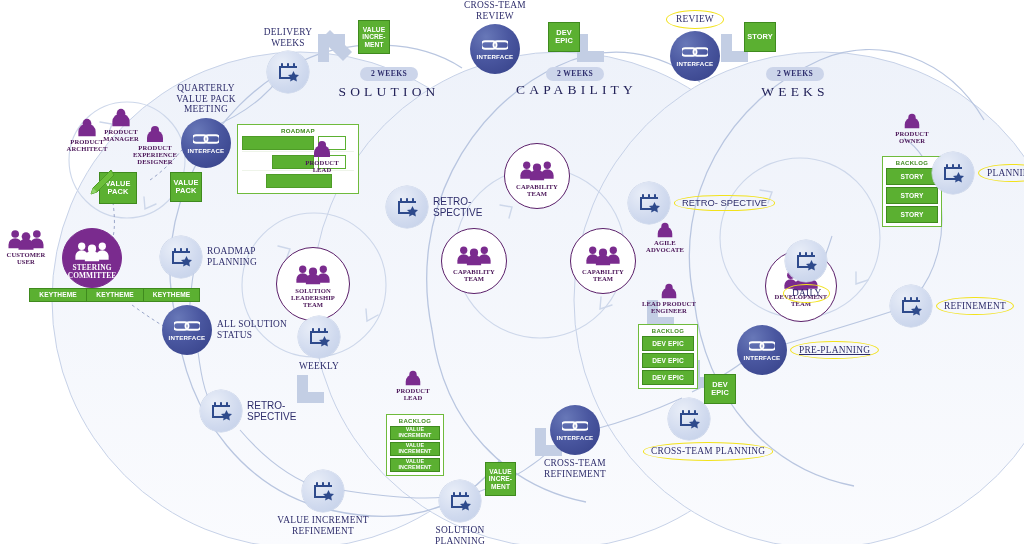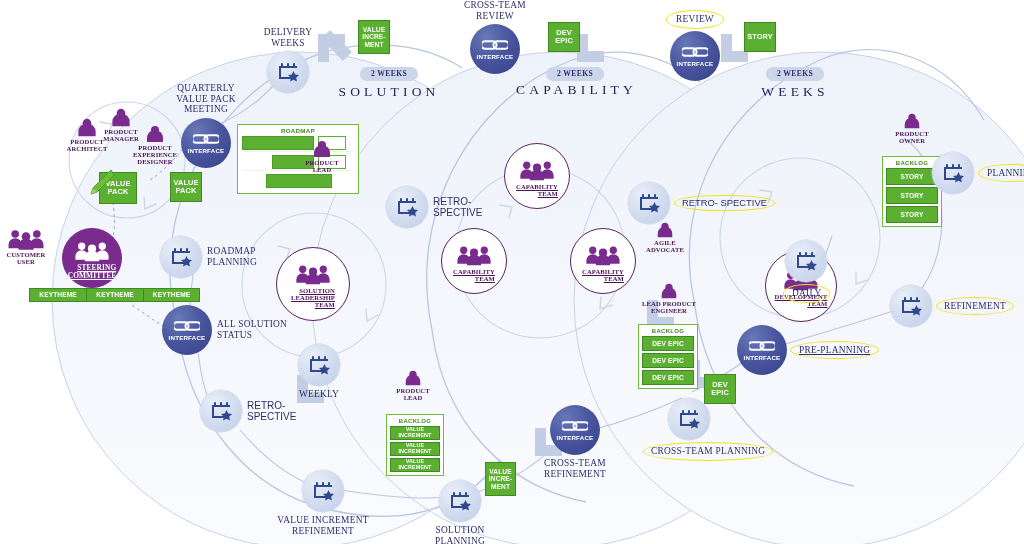--- a/index.html
+++ b/index.html
@@ -37,22 +37,22 @@
   .team-circle{
     width:76px;height:76px;border-radius:50%;
     border:1.4px solid #5b1f6a;background:#ffffff;
     display:flex;flex-direction:column;align-items:center;justify-content:center;
     padding-top:2px;box-sizing:border-box;
   }
   .team-circle.filled{background:#7a2b8e;border-color:#7a2b8e;}
   .team-circle svg{width:38px;height:24px;}
   .team-circle .tlab{
     font-family:"Liberation Serif", serif;
-    font-size:6.6px;font-weight:bold;color:#4a1457;text-align:right;
-    line-height:1.06;margin-top:1px;letter-spacing:.1px;text-decoration:underline;
+    font-size:6.6px;font-weight:bold;color:#4a1457;text-align:center;
+    line-height:1.06;margin-top:1px;letter-spacing:.1px;
   }
   .team-circle.filled .tlab{color:#fff;font-size:7.4px;}
 
   
   .role{display:flex;flex-direction:column;align-items:center;width:74px;}
   .role svg{display:block;}
   .role .rlab{
     font-family:"Liberation Serif", serif;
     font-size:6.6px;font-weight:bold;color:#4a1457;text-align:center;
     line-height:1.08;margin-top:1px;letter-spacing:.1px;
@@ -472,21 +472,21 @@
         <path d="M20 4 h10 a5 5 0 0 1 0 10 H20 a5 5 0 0 1 0-10 z" fill="none" stroke="#ffffff" stroke-width="2.6"></path>
       </svg>
       <span class="ilab">INTERFACE</span>
     </div>
     <div class="lbl left">
       <span style="white-space:pre-line;display:block;">ALL SOLUTION
 STATUS</span>
     </div>
   </div>
 
-  <div class="node" style="left:297px;top:344px;width:44px;">
+  <div class="node" style="left:297px;top:316px;width:44px;">
     <div style="display:flex;justify-content:center;">
       <div class="meeting">
         <svg viewBox="0 0 24 24" aria-hidden="true">
           <path d="M3 6 h18 v2 H3z" fill="#2e4a8c"></path>
           <path d="M3 6 v13 h12 v-2 H5 V8 H3z" fill="#2e4a8c"></path>
           <rect x="5" y="3.2" width="2" height="3" fill="#2e4a8c"></rect>
           <rect x="11" y="3.2" width="2" height="3" fill="#2e4a8c"></rect>
           <rect x="17" y="3.2" width="2" height="3" fill="#2e4a8c"></rect>
           <path d="M17.5 11 l1.7 3.5 l3.8 .5 l-2.8 2.7 .7 3.8 -3.4-1.8 -3.4 1.8 .7-3.8 -2.8-2.7 3.8-.5z" fill="#2e4a8c"></path>
         </svg>

